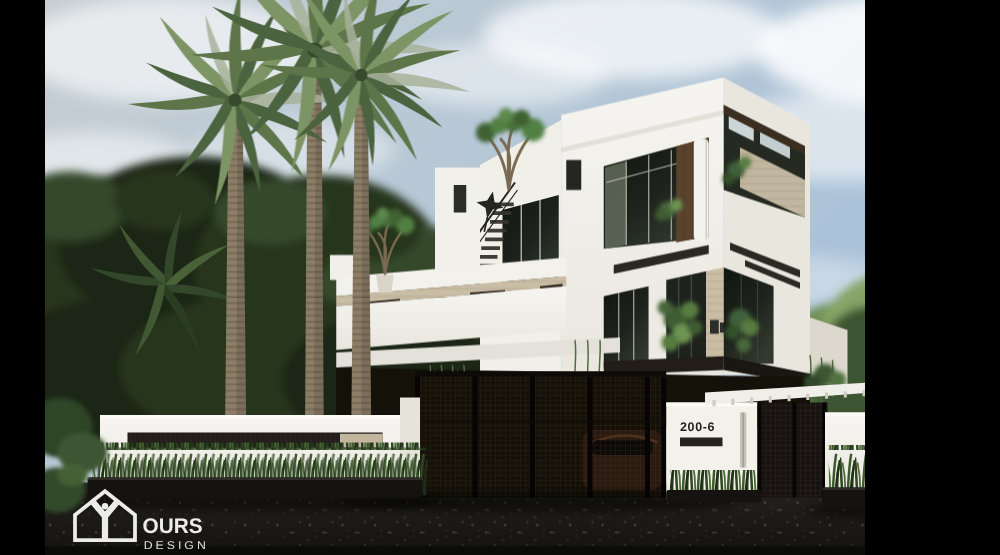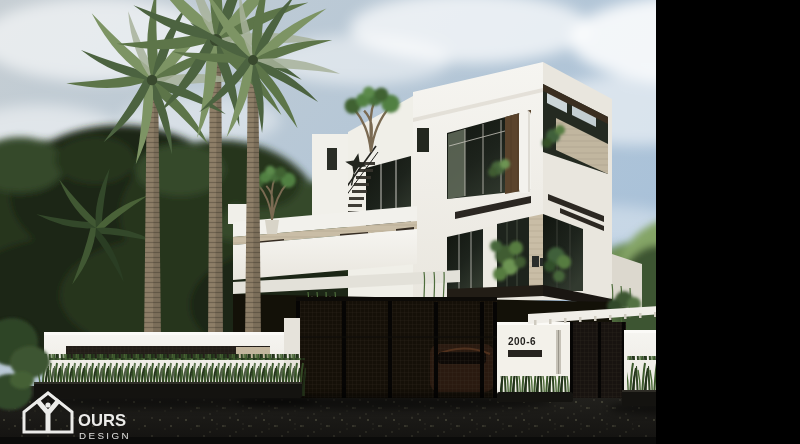--- a/index.html
+++ b/index.html
@@ -1,16 +1,16 @@
 <!DOCTYPE html>
 <html style="--sky_top: #c6ced3; --sky_right: #a3bfda; --cloud: #ffffff; --tree_dark: #26341f; --tree_mid: #35482a; --tree_deep: #1c2817; --tree_light: #6f9055; --tree_lighter: #84a466; --palm_trunk: #8d7e67; --palm_band: #6f6350; --frond_dark: #4c6340; --frond_mid: #5d7549; --frond_light: #7d9464; --frond_silver: #a7b29a; --house_white: #f6f5f1; --house_shade: #e9e6de; --house_dark_face: #dcd8ce; --travertine: #c9bda6; --wood: #5a432c; --wood_dark: #3a2e20; --glass_dark: #1d231c; --glass_light: #66705f; --frame_light: #cfccc3; --soffit: #221d16; --wall_white: #edebe4; --gate_metal: #151008; --mesh_line: #4a4136; --car_body: #2a1a10; --pillar_white: #f3f1ea; --sign_text: #211f1c; --pergola_white: #f0eee8; --grass_dark: #2e4522; --grass_light: #4a6a36; --planter: #141310; --road: #1b1a17; --road_bottom: #0b0b0a; --dirt: #473a28; --speckle: #8f8d6e; --logo_white: #f5f5f3;"><head>
 <meta charset="utf-8">
 <style>
   html,body{margin:0;padding:0;background:#000;}
-  .scene{position:relative;width:656px;height:444px;overflow:hidden;font-family:"Liberation Sans",sans-serif;}
+  .scene{position:relative;width:656px;height:444px;overflow:hidden;font-family:"Liberation Sans",sans-serif;padding-left:36px;}
   svg{display:block;}
   text{font-family:"Liberation Sans",sans-serif;}
 </style>
 </head>
 <body>
 
 <div class="scene">
 <svg width="800" height="444" viewBox="0 0 800 444">
   <defs>
     <linearGradient id="skyG" x1="0" y1="0" x2="1" y2="0.55">

